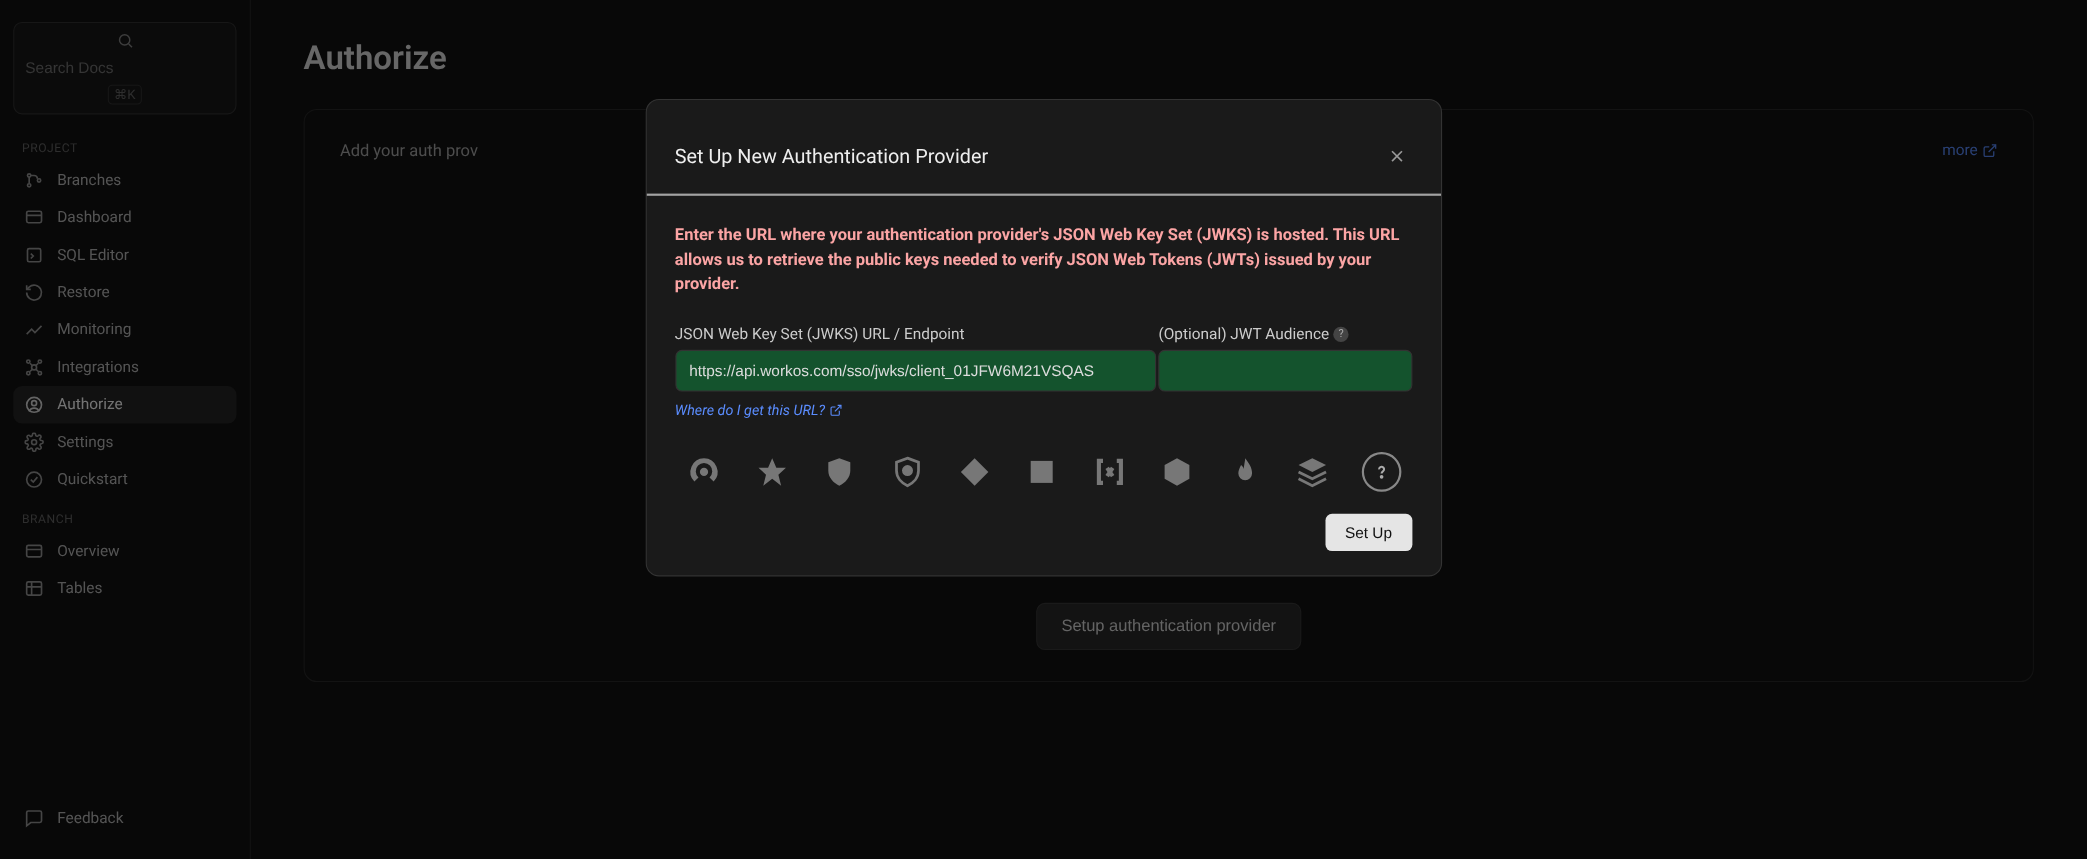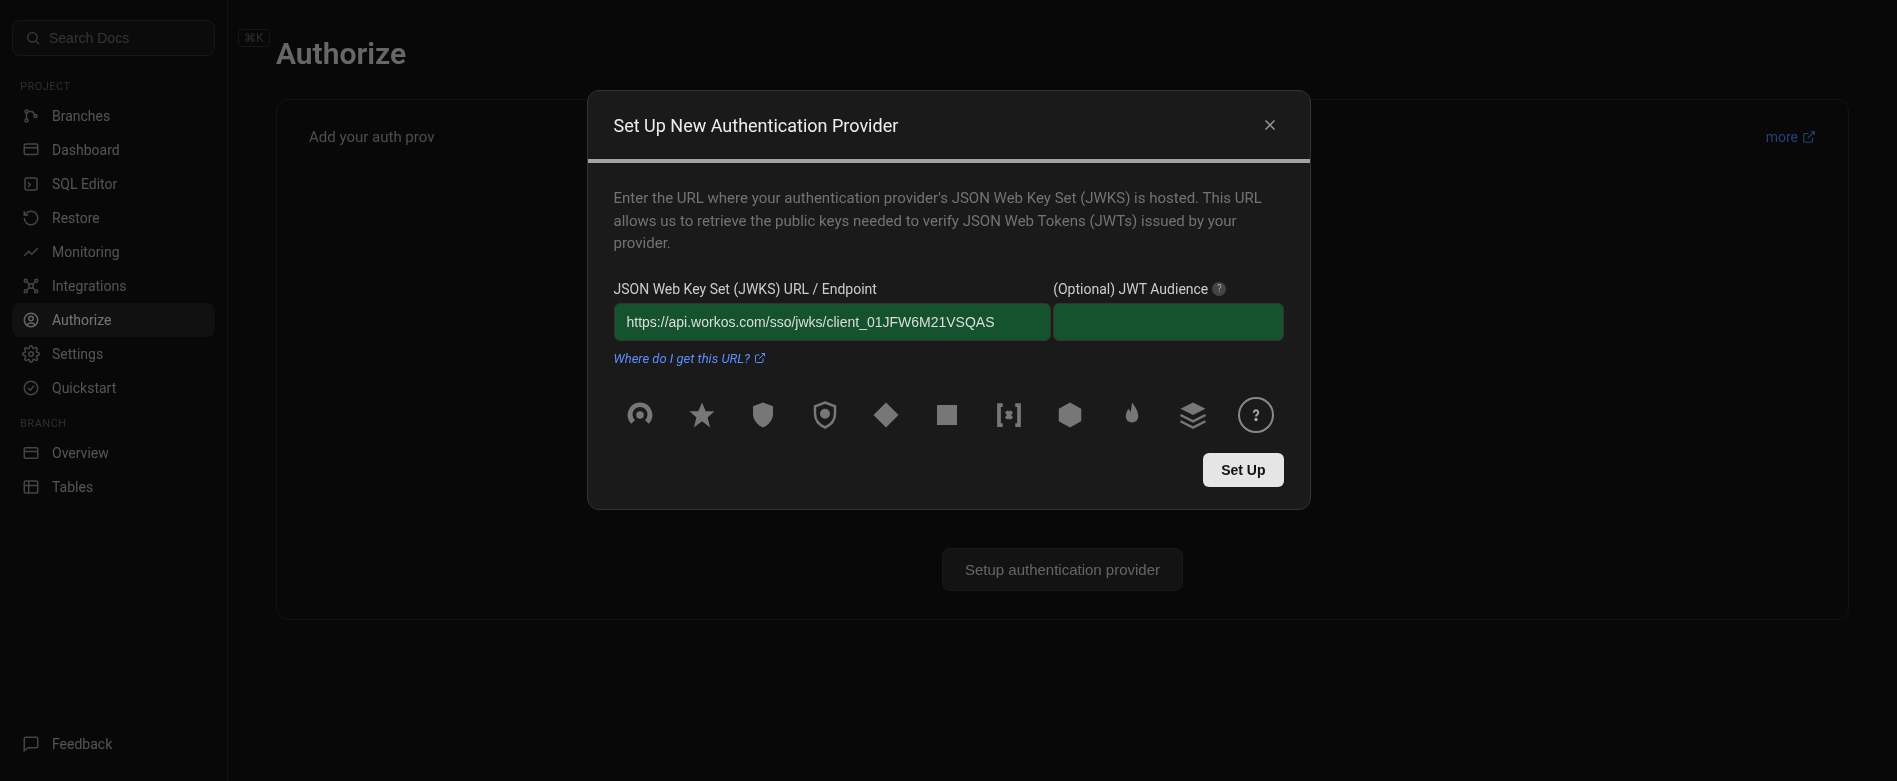--- a/index.html
+++ b/index.html
@@ -25,20 +25,21 @@
 }
 .search-box {
   display: flex;
   align-items: center;
   background: #1a1a1a;
   border: 1px solid #333;
   border-radius: 8px;
   padding: 8px 12px;
   margin-bottom: 12px;
   gap: 8px;
+  flex-direction: column;
 }
 .search-box input {
   background: none;
   border: none;
   color: #999;
   font-size: 14px;
   flex: 1;
   outline: none;
 }
 .search-box .shortcut {
@@ -140,30 +141,31 @@
   background: #1a1a1a;
   border: 1px solid #333;
   border-radius: 12px;
   padding: 0;
 }
 .modal-head {
   display: flex;
   justify-content: space-between;
   align-items: center;
   padding: 20px 26px;
-  border-bottom: 4px solid #a3a3a3;
+  border-bottom: 2px solid #a3a3a3;
+  margin-top: 17px;
 }
 .modal-title { font-size: 18px; color: #eee; }
 .close-btn {
   width: 28px; height: 28px;
   display:flex;align-items:center;justify-content:center;
   color: #888; cursor:pointer; border-radius:6px;
 }
 .modal-body { padding: 24px 26px 20px; }
-.modal-desc { color: #737373; font-size: 15px; line-height: 1.5; margin-bottom: 26px; }
+.modal-desc { color: #fca5a5; font-size: 15px; line-height: 1.5; margin-bottom: 26px; font-weight: bold; }
 .form-row { display: flex; gap: 2px; }
 .form-col { flex: 1; }
 .form-col.wide { flex: 1.9; }
 .form-label { font-size: 14px; color: #ccc; margin-bottom: 6px; display:flex; align-items:center; gap:4px; }
 .form-input {
   width: 100%;
   background: #14532d;
   border: 1px solid #333;
   border-radius: 6px;
   padding: 10px 12px;
@@ -202,21 +204,21 @@
   display:flex; justify-content:flex-end;
   padding: 0 26px 22px;
 }
 .primary-btn {
   background: #e5e5e5;
   color: #111;
   border: none;
   padding: 9px 18px;
   border-radius: 6px;
   font-size: 14px;
-  font-weight: 700;
+  font-weight: 400;
   cursor: pointer;
 }
 svg { display:block; }
 .qmark { width:14px;height:14px;border-radius:50%;background:#444;color:#aaa;font-size:10px;display:inline-flex;align-items:center;justify-content:center;}
 </style>
 </head>
 <body>
 
 <div class="app">
   <aside class="sidebar">

